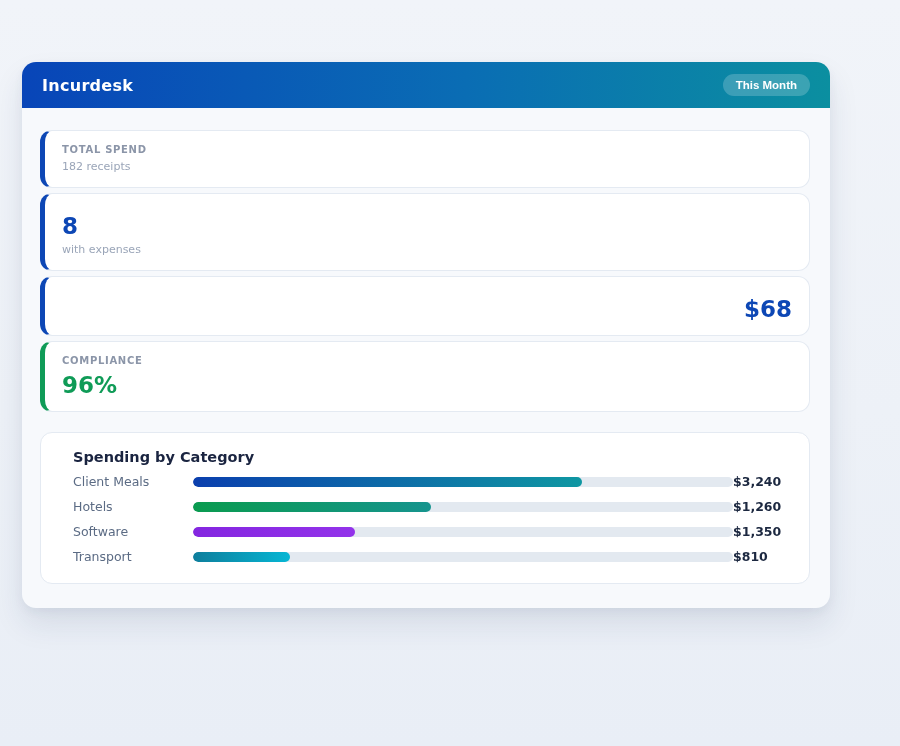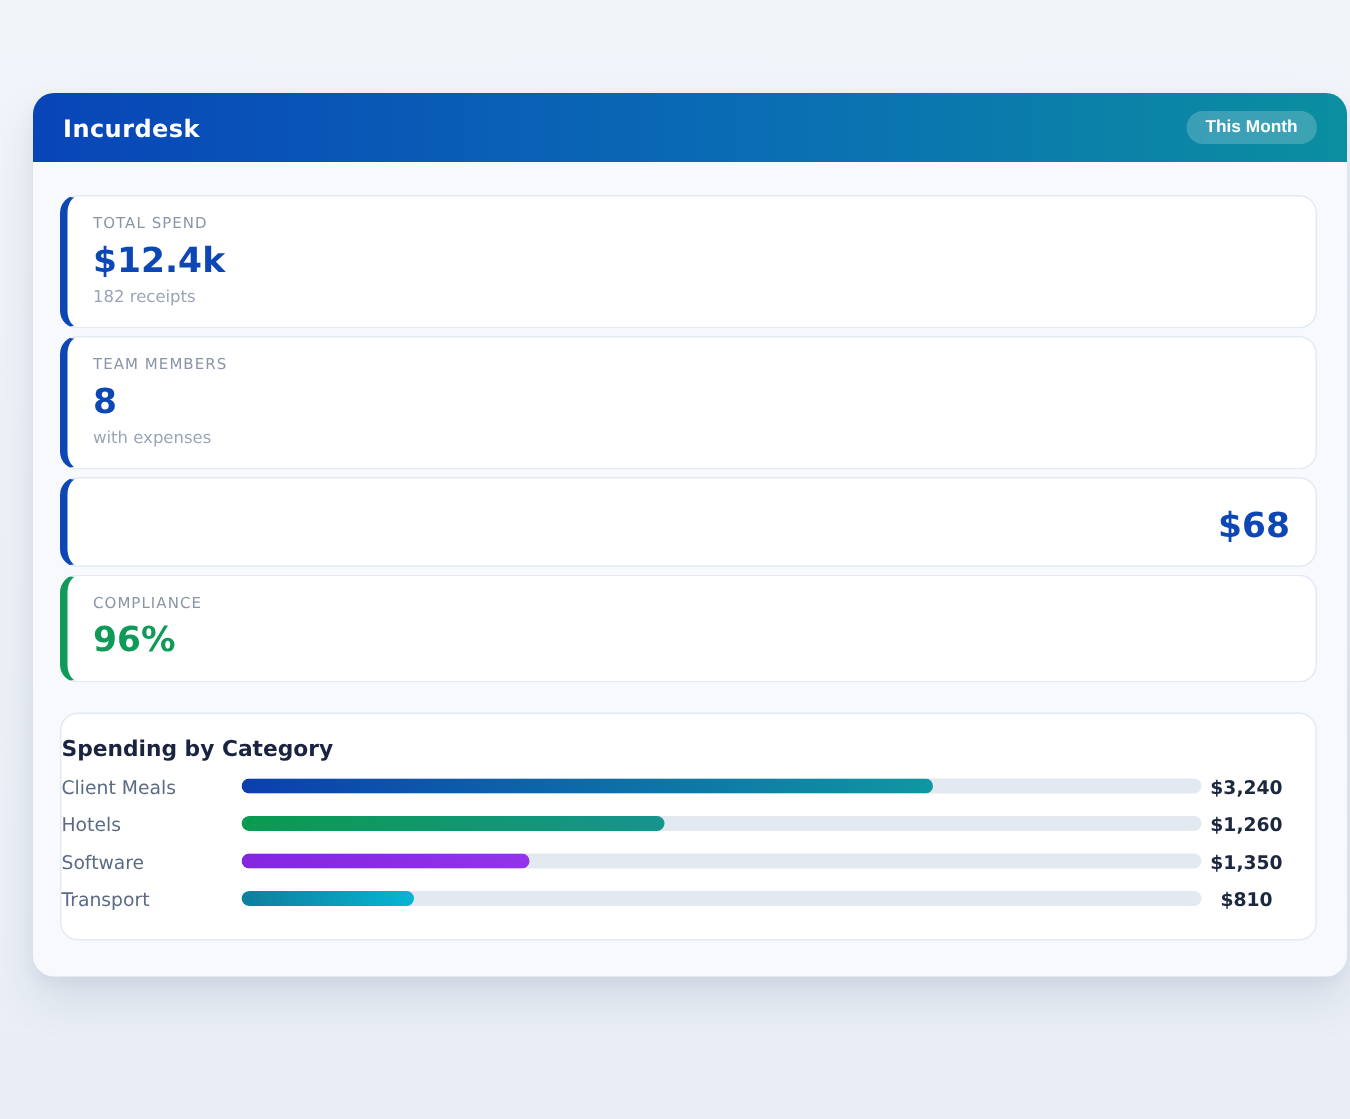--- a/index.html
+++ b/index.html
@@ -3,21 +3,21 @@
 <meta charset="utf-8">
 <style>
   * { margin: 0; padding: 0; box-sizing: border-box; }
   html, body { width: 900px; height: 746px; }
   body {
     font-family: "DejaVu Sans", "Liberation Sans", sans-serif;
     background: linear-gradient(180deg, #f1f4f9 0%, #edf1f7 55%, #e9eef6 100%);
     overflow: hidden;
   }
   .app-card {
-    width: 876px;
+    width: 808px;
     margin: 62px 22px 0 22px;
     background: #f7f9fc;
     border-radius: 14px;
     box-shadow: 0 16px 30px rgba(30, 50, 90, 0.10), 0 4px 10px rgba(30,50,90,0.05);
   }
   .app-header {
     height: 46px;
     border-radius: 14px 14px 0 0;
     background: linear-gradient(90deg, #0845b8 0%, #0a6db4 55%, #0b8fa0 100%);
     display: flex;
@@ -46,21 +46,21 @@
   .stat-card {
     background: #ffffff;
     border: 1px solid #e4eaf2;
     border-left: 5px solid #0d47b5;
     border-radius: 12px;
     padding: 13px 17px 14px 17px;
     margin-bottom: 5px;
   }
   .stat-label {
     font-size: 10px;
-    font-weight: 400;
+    font-weight: 700;
     color: #8b95a8;
     letter-spacing: 0.7px;
   }
   .stat-value {
     font-size: 23px;
     font-weight: 700;
     color: #0d47b5;
     line-height: 1.05;
     margin-top: 7px;
   }
@@ -68,21 +68,21 @@
     font-size: 11px;
     color: #9aa5b8;
     margin-top: 5px;
   }
 
   .spend-card {
     margin-top: 20px;
     background: #ffffff;
     border: 1px solid #e4eaf2;
     border-radius: 12px;
-    padding: 16px 16px 18px 0;
+    padding: 16px 16px 18px 32px;
   }
   .spend-title {
     font-size: 14.5px;
     font-weight: 700;
     color: #1a2440;
   }
   .cat-row {
     display: flex;
     align-items: center;
     height: 17px;
@@ -103,46 +103,44 @@
     display: block;
   }
   .bar-fill {
     display: block;
     height: 100%;
     border-radius: 5px;
     background: #0d47b5;
   }
   .cat-value {
     flex: 0 0 60px;
-    text-align: center;
+    text-align: left;
     font-size: 12.5px;
     font-weight: 700;
     color: #1c2840;
   }
 </style>
 </head>
 <body>
 
 <div class="app-card">
 
   <div class="app-header">
     <div class="app-title">Incurdesk</div>
     <button class="period-badge">This Month</button>
   </div>
 
   <div class="app-body">
 
     <div class="stat-card" style="border-left-color: rgb(13, 71, 181);">
       <div class="stat-label">TOTAL SPEND</div>
-      <div class="stat-value" style="color: rgb(13, 71, 181);">$12.4k</div>
       <div class="stat-sub">182 receipts</div>
     </div>
 
     <div class="stat-card" style="border-left-color: rgb(13, 71, 181);">
-      <div class="stat-label">TEAM MEMBERS</div>
       <div class="stat-value" style="color: rgb(13, 71, 181);">8</div>
       <div class="stat-sub">with expenses</div>
     </div>
 
     <div class="stat-card" style="border-left-color: rgb(13, 71, 181);">
       <div class="stat-value" style="color: rgb(13, 71, 181); text-align: right;">$68</div>
     </div>
 
     <div class="stat-card" style="border-left-color: rgb(15, 155, 87);">
       <div class="stat-label">COMPLIANCE</div>

